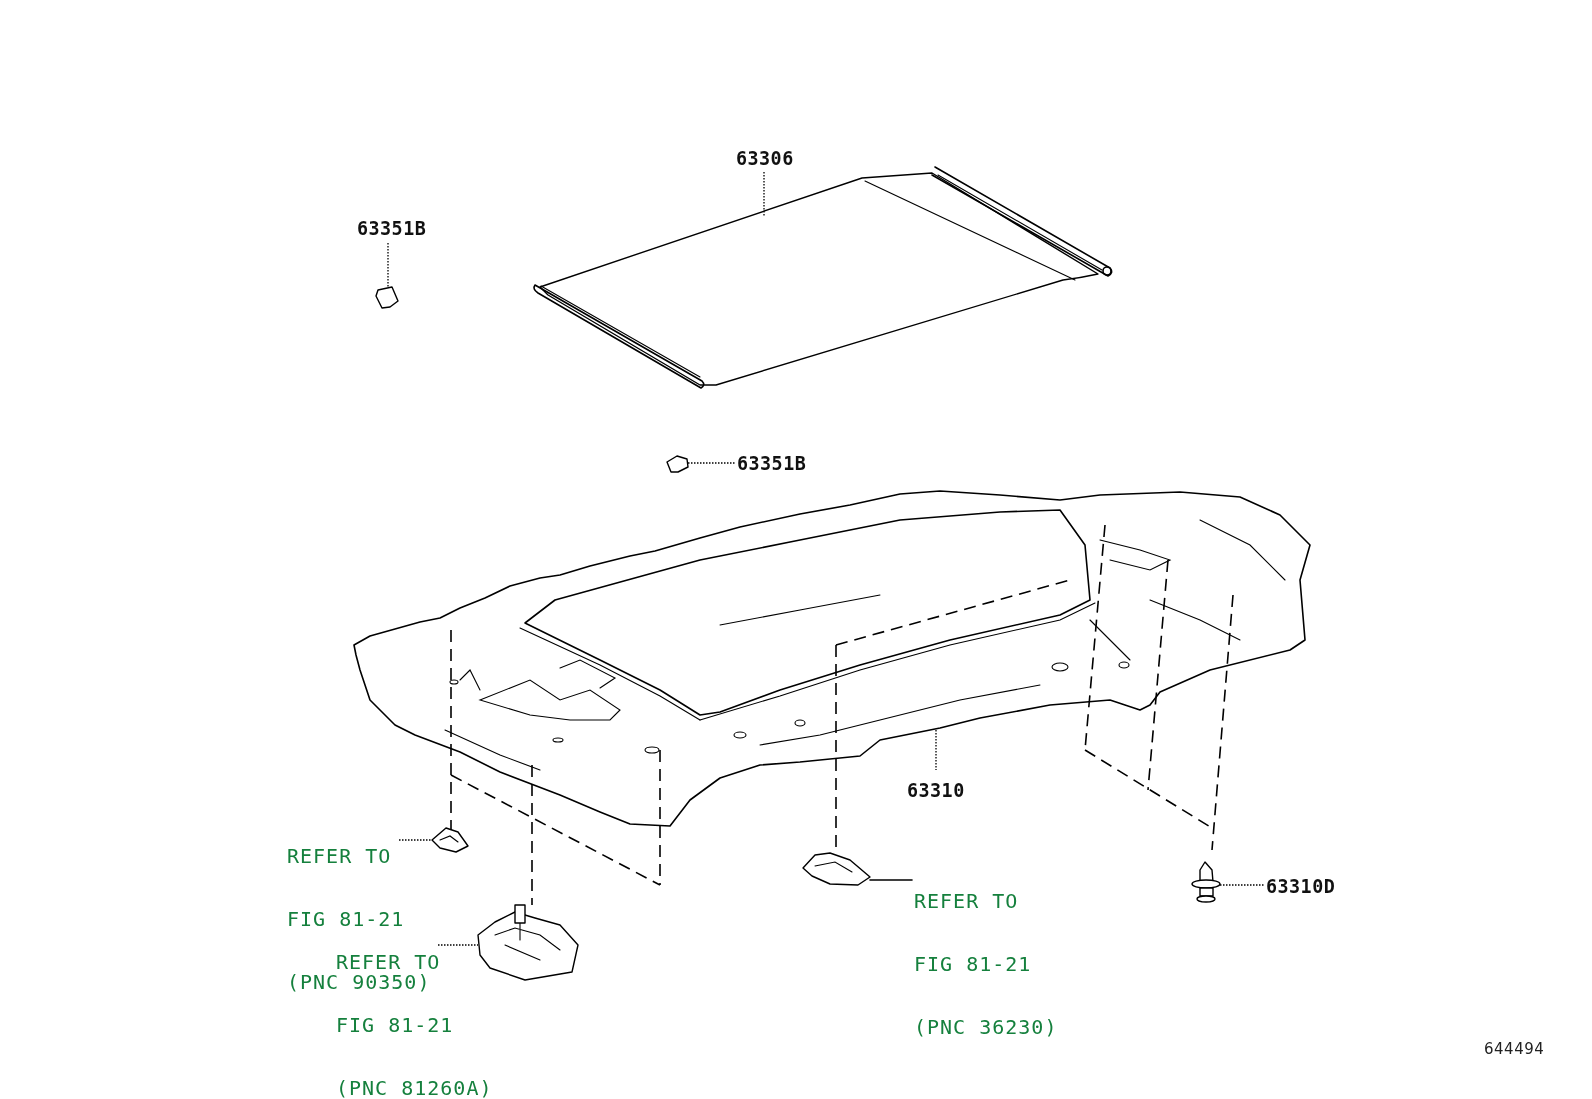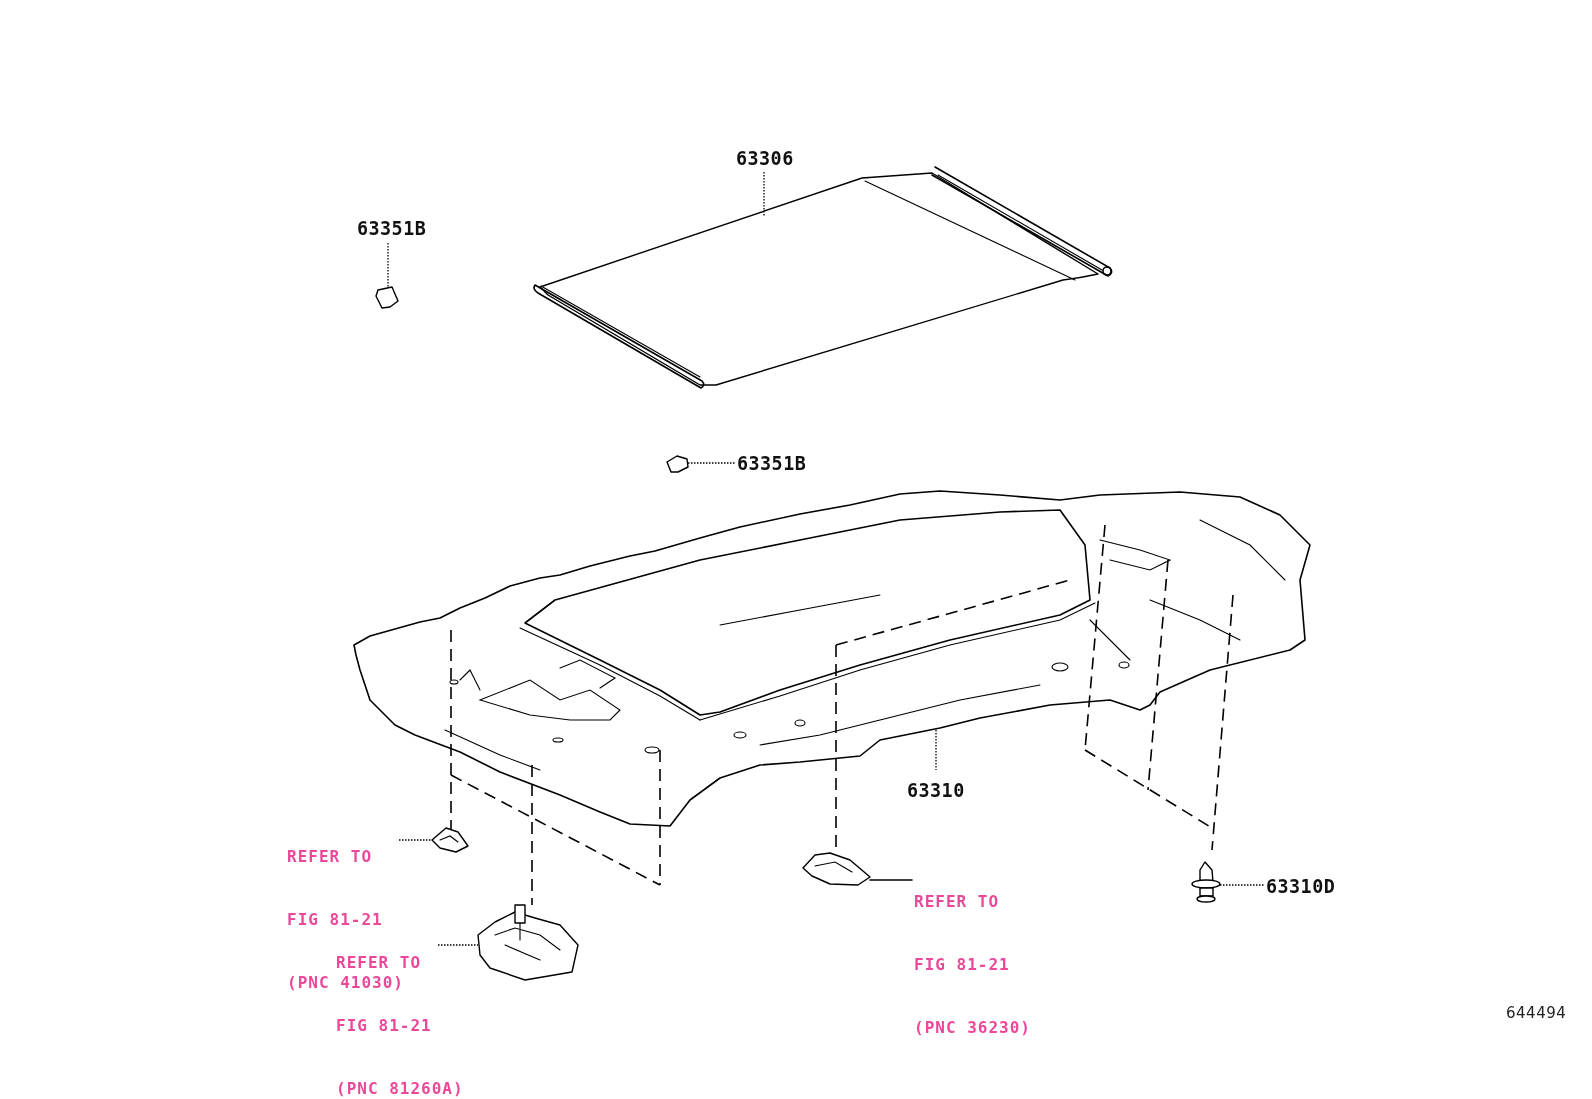--- a/index.html
+++ b/index.html
@@ -3,21 +3,21 @@
 <meta charset="utf-8">
 <style>
   html, body { margin: 0; padding: 0; background: #ffffff; }
   body { width: 1592px; height: 1099px; position: relative; overflow: hidden;
          font-family: "DejaVu Sans Mono", "Liberation Mono", monospace; color: #000; }
   svg.diagram { position: absolute; left: 0; top: 0; width: 1592px; height: 1099px; }
   .lbl { position: absolute; font-family: "DejaVu Sans Mono", "Liberation Mono", monospace;
          font-weight: bold; font-size: 20px; line-height: 21px; color: #111; white-space: pre;
          letter-spacing: 0.5px; transform: scaleX(0.92); transform-origin: left top; }
   .ref { position: absolute; font-family: "DejaVu Sans Mono", "Liberation Mono", monospace;
-         font-weight: bold; font-size: 16px; line-height: 21px; color: #ec4899; white-space: pre;
+         font-weight: normal; font-size: 20px; line-height: 21px; color: #15803d; white-space: pre;
          letter-spacing: 1px; }
   .ref div { height: 21px; }
   .figno { position: absolute; font-family: "DejaVu Sans", "Liberation Sans", sans-serif;
            font-size: 15px; color: #222; letter-spacing: 0.5px; }
   .ln { fill: none; stroke: #000; stroke-width: 1.6; stroke-linejoin: round; stroke-linecap: round; }
   .thin { fill: none; stroke: #000; stroke-width: 1.1; stroke-linecap: round; }
   .dash { fill: none; stroke: #000; stroke-width: 1.6; stroke-dasharray: 12 7; }
   .dot { fill: none; stroke: #000; stroke-width: 1.3; stroke-dasharray: 1.5 1.5; }
   .part { fill: #fff; stroke: #000; stroke-width: 1.4; stroke-linejoin: round; }
 </style>
@@ -119,28 +119,28 @@
 
 <div class="lbl" style="left:736px; top:148px;">63306</div>
 <div class="lbl" style="left:357px; top:218px;">63351B</div>
 <div class="lbl" style="left:737px; top:453px;">63351B</div>
 <div class="lbl" style="left:907px; top:780px;">63310</div>
 <div class="lbl" style="left:1266px; top:876px;">63310D</div>
 
 <div class="ref" style="left:287px; top:804px;">
   <div>REFER TO</div>
   <div>FIG 81-21</div>
-  <div>(PNC 41030)</div>
+  <div>(PNC 90350)</div>
 </div>
 
 <div class="ref" style="left:336px; top:910px;">
   <div>REFER TO</div>
   <div>FIG 81-21</div>
   <div>(PNC 81260A)</div>
 </div>
 
 <div class="ref" style="left:914px; top:849px;">
   <div>REFER TO</div>
   <div>FIG 81-21</div>
   <div>(PNC 36230)</div>
 </div>
 
-<div class="figno" style="left:1484px; top:1004px;margin-left:22px;">644494</div>
+<div class="figno" style="left:1484px; top:1040px;">644494</div>
 
 </body></html>

